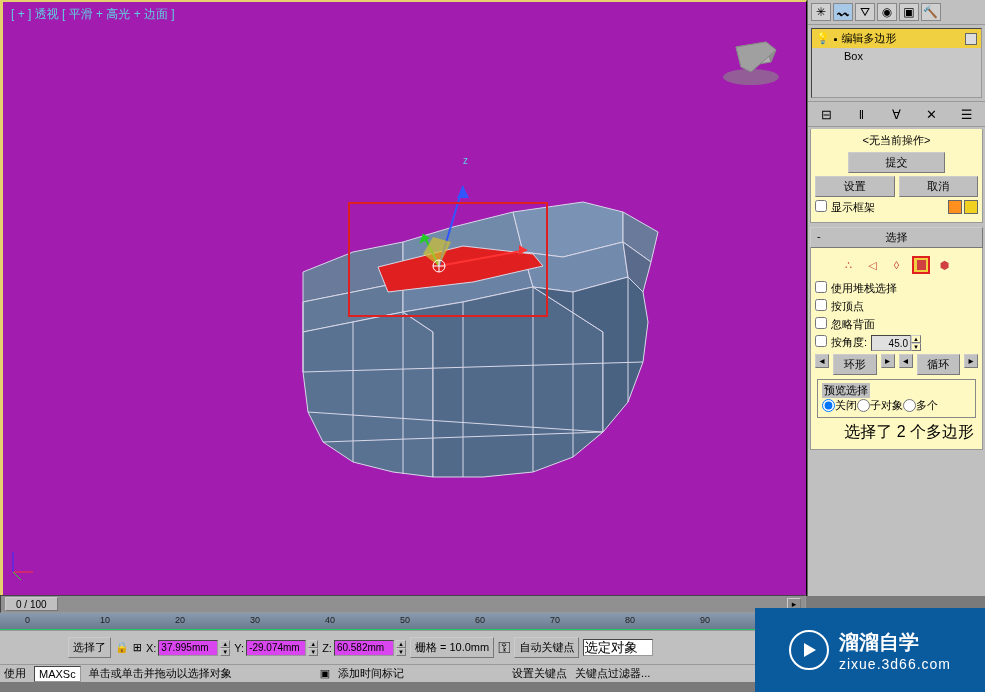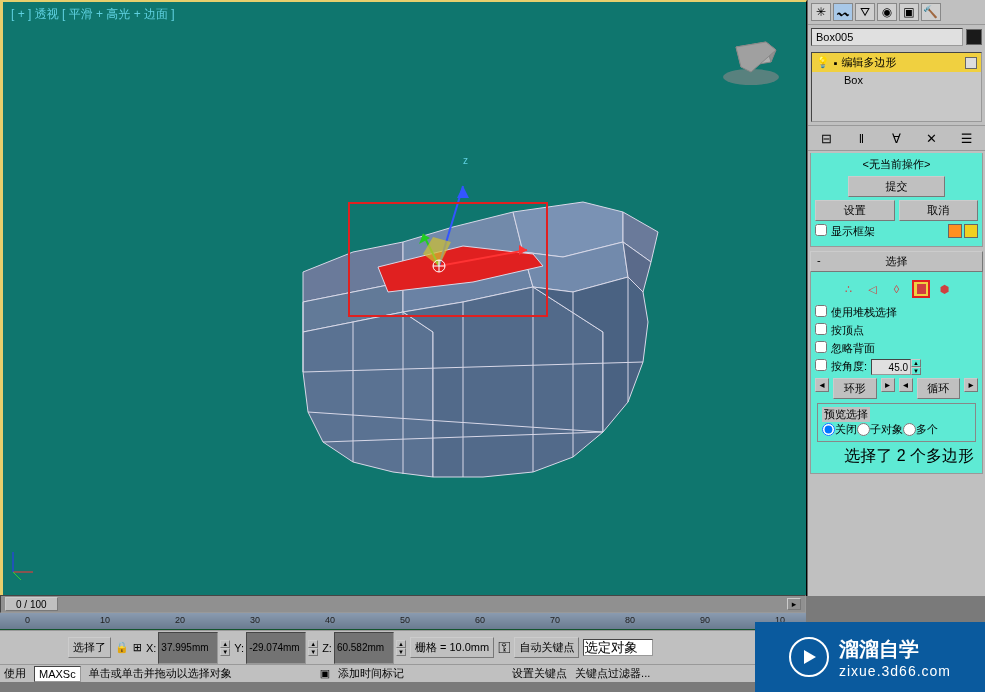--- a/index.html
+++ b/index.html
@@ -14,21 +14,21 @@
     }
     
     .main-area {
       display: flex;
       width: 100%;
       height: 596px;
     }
     
     .viewport {
       flex: 1;
-      background: #0f766e;
+      background: #a21caf;
       border: 1px solid #000;
       border-left: 3px solid #e6cf6d;
       border-top: 2px solid #e6cf6d;
       position: relative;
       overflow: hidden;
     }
     
     .viewport-label {
       position: absolute;
       top: 4px;
@@ -169,21 +169,21 @@
     
     .rollout-header .minus {
       position: absolute;
       left: 6px;
     }
     
     .rollout-body {
       padding: 4px;
       border: 1px solid #999;
       border-top: none;
-      background: #5eead4;
+      background: #fef9c3;
     }
     
     .btn {
       background: #c0c0c0;
       border: 1px outset #ccc;
       padding: 2px 8px;
       font-size: 11px;
       cursor: pointer;
       text-align: center;
     }
@@ -300,21 +300,21 @@
     .red-highlight {
       border: 2px solid #e02020;
     }
     
     .timeline-area {
       position: absolute;
       bottom: 62px;
       left: 0;
       width: 806px;
       height: 35px;
-      background: #14532d;
+      background: #22c55e;
     }
     
     .timeline-slider {
       height: 18px;
       display: flex;
       align-items: center;
       padding: 0 4px;
       background: #909090;
       border: 1px inset #999;
     }
@@ -365,23 +365,23 @@
     }
     
     .coord-input {
       display: inline-flex;
       align-items: center;
       gap: 2px;
     }
     
     .coord-input input {
       width: 60px;
-      height: 32px;
+      height: 16px;
       border: 1px inset #999;
-      background: #737373;
+      background: #d946ef;
       font-size: 10px;
       padding: 0 2px;
     }
     
     .bottom-bar2 {
       position: absolute;
       bottom: 10px;
       left: 0;
       right: 0;
       height: 18px;
@@ -392,21 +392,21 @@
       gap: 8px;
       font-size: 11px;
       border-top: 1px solid #999;
     }
     
     .watermark {
       position: absolute;
       bottom: 0;
       right: 0;
       width: 230px;
-      height: 70px;
+      height: 84px;
       background: #0a5a9e;
       display: flex;
       align-items: center;
       justify-content: center;
       gap: 10px;
       color: white;
     }
     
     .watermark-icon {
       width: 40px;
@@ -513,24 +513,20 @@
   <div class="right-panel">
     <div class="panel-top-icons">
       <span>✳</span>
       <span style="background:#a8c8e8">〰</span>
       <span>⛛</span>
       <span>◉</span>
       <span>▣</span>
       <span>🔨</span>
     </div>
 
-    <div class="object-name">
-      <input type="text" value="Box005" style="">
-      <div class="color-swatch"></div>
-    </div>
 
 
     <div class="modifier-stack">
       <div class="modifier-item selected">
         <span>💡</span>
         <span>▪</span>
         <span>编辑多边形</span>
         <span style="margin-left:auto;width:12px;height:12px;border:1px solid #666;background:#ddd"></span>
       </div>
       <div class="modifier-item">

